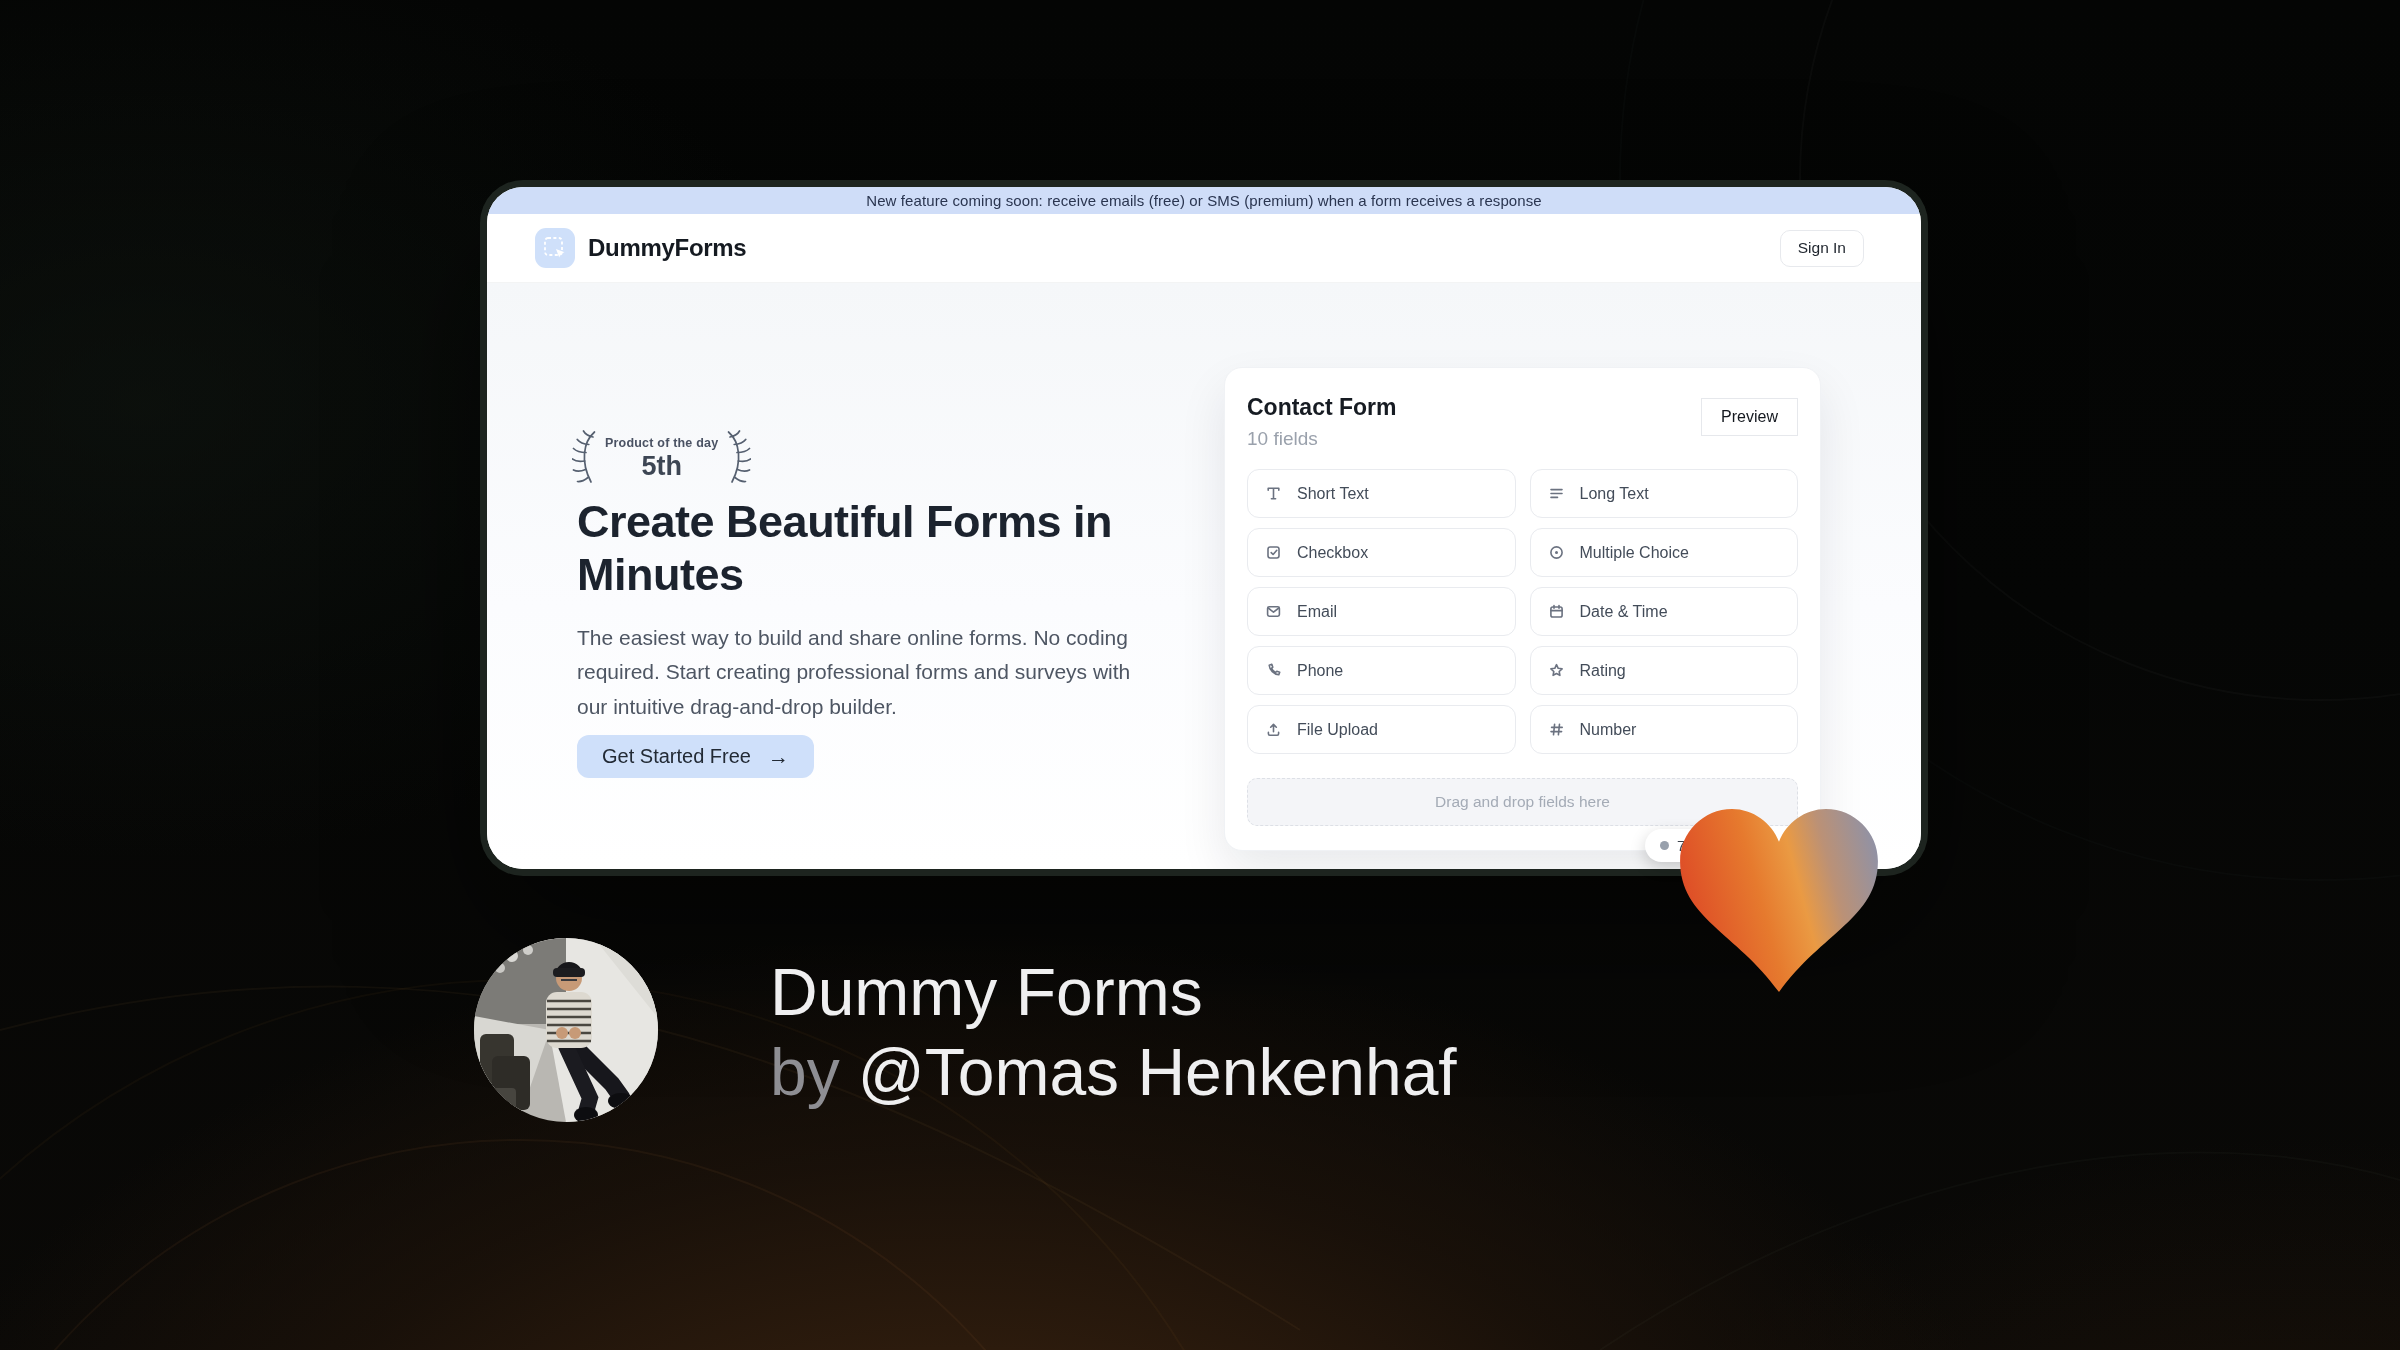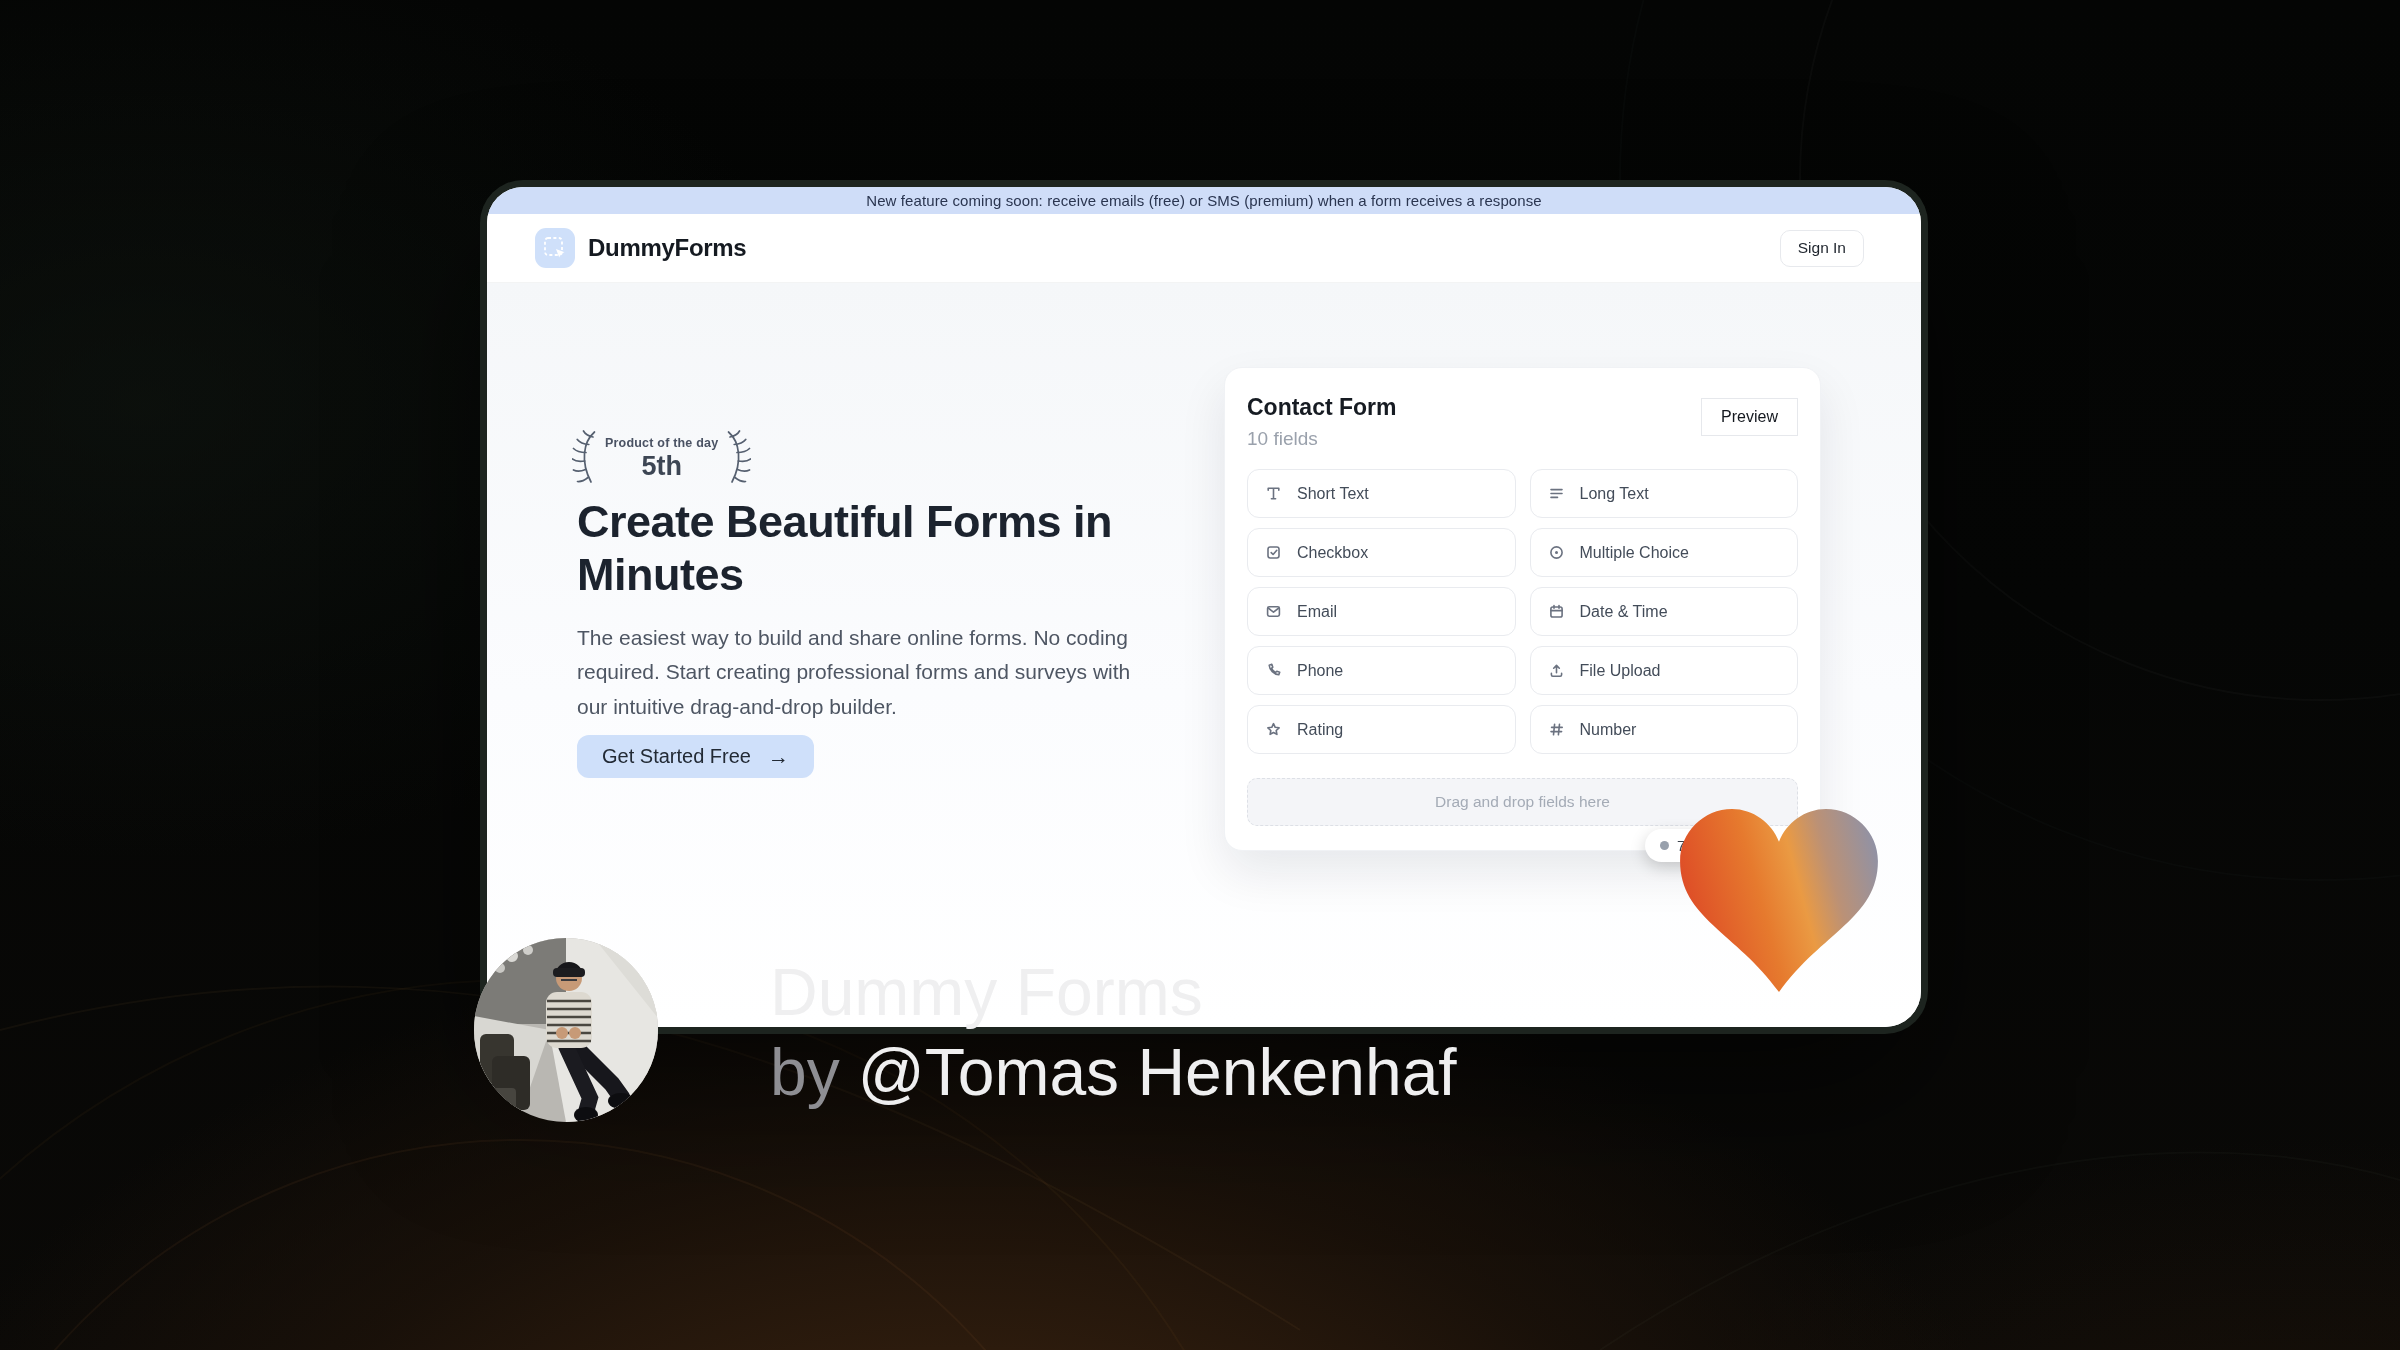--- a/index.html
+++ b/index.html
@@ -9,21 +9,21 @@
     font-family:"Liberation Sans",sans-serif;
     background:
       radial-gradient(1500px 950px at 40% 121%, #3a2410 0%, #2c1b0d 30%, rgba(30,19,10,.75) 50%, rgba(10,8,6,0) 74%),
       radial-gradient(1100px 700px at 96% 118%, rgba(46,28,12,.55), rgba(0,0,0,0) 65%),
       radial-gradient(1000px 650px at 6% 30%, rgba(16,22,17,.6), rgba(0,0,0,0) 70%),
       linear-gradient(180deg,#040504 0%,#050605 45%,#0a0907 100%);
   }
   .bg-contours{position:absolute;inset:0;z-index:0;}
   
   .app-window{
-    position:absolute;left:487px;top:187px;width:1434px;height:840px;z-index:1;
+    position:absolute;left:487px;top:187px;width:1434px;height:682px;z-index:1;
     background:#fbfcfd;border-radius:36px;overflow:hidden;
     box-shadow:0 0 0 7px #1d241f, 0 60px 140px rgba(0,0,0,.55);
   }
   .banner{
     position:absolute;left:0;top:0;right:0;height:27px;background:#cfddf8;
     display:flex;align-items:center;justify-content:center;
     font-size:15px;color:#2a3550;letter-spacing:.1px;
   }
   .nav{
     position:absolute;left:0;top:27px;right:0;height:69px;background:#ffffff;
@@ -230,32 +230,32 @@
               <span class="f-icon">
                 <svg width="19" height="19" viewBox="0 0 19 19" fill="none" stroke="#6b7280" stroke-width="1.6" stroke-linecap="round" stroke-linejoin="round">
                   <path d="M5.2 4.2c.4 4.9 4.7 9.2 9.6 9.6l.9-2.6-2.9-1-1.2 1.3c-1.8-.9-3.2-2.3-4.1-4.1l1.3-1.2-1-2.9z"></path>
                 </svg>
               </span>
               <span class="f-label">Phone</span>
             </button>
             <button class="field-btn">
               <span class="f-icon">
                 <svg width="19" height="19" viewBox="0 0 19 19" fill="none" stroke="#6b7280" stroke-width="1.6" stroke-linecap="round" stroke-linejoin="round">
+                  <path d="M9.5 3.7l1.7 3.6 3.9.5-2.9 2.7.7 3.9-3.4-1.9-3.4 1.9.7-3.9-2.9-2.7 3.9-.5z"></path>
+                </svg>
+              </span>
+              <span class="f-label">Rating</span>
+            </button>
+            <button class="field-btn">
+              <span class="f-icon">
+                <svg width="19" height="19" viewBox="0 0 19 19" fill="none" stroke="#6b7280" stroke-width="1.6" stroke-linecap="round" stroke-linejoin="round">
                   <path d="M9.5 11.8V4.6M6.7 7.2l2.8-2.8 2.8 2.8M4.4 12.4v1.4c0 .8.6 1.4 1.4 1.4h7.4c.8 0 1.4-.6 1.4-1.4v-1.4"></path>
                 </svg>
               </span>
               <span class="f-label">File Upload</span>
-            </button>
-            <button class="field-btn">
-              <span class="f-icon">
-                <svg width="19" height="19" viewBox="0 0 19 19" fill="none" stroke="#6b7280" stroke-width="1.6" stroke-linecap="round" stroke-linejoin="round">
-                  <path d="M9.5 3.7l1.7 3.6 3.9.5-2.9 2.7.7 3.9-3.4-1.9-3.4 1.9.7-3.9-2.9-2.7 3.9-.5z"></path>
-                </svg>
-              </span>
-              <span class="f-label">Rating</span>
             </button>
             <button class="field-btn">
               <span class="f-icon">
                 <svg width="19" height="19" viewBox="0 0 19 19" fill="none" stroke="#6b7280" stroke-width="1.6" stroke-linecap="round" stroke-linejoin="round">
                   <path d="M7.6 4.2L6.5 14.8M12.5 4.2l-1.1 10.6M4.6 7.4h10.6M4 11.6h10.6"></path>
                 </svg>
               </span>
               <span class="f-label">Number</span>
             </button>
           </div>

